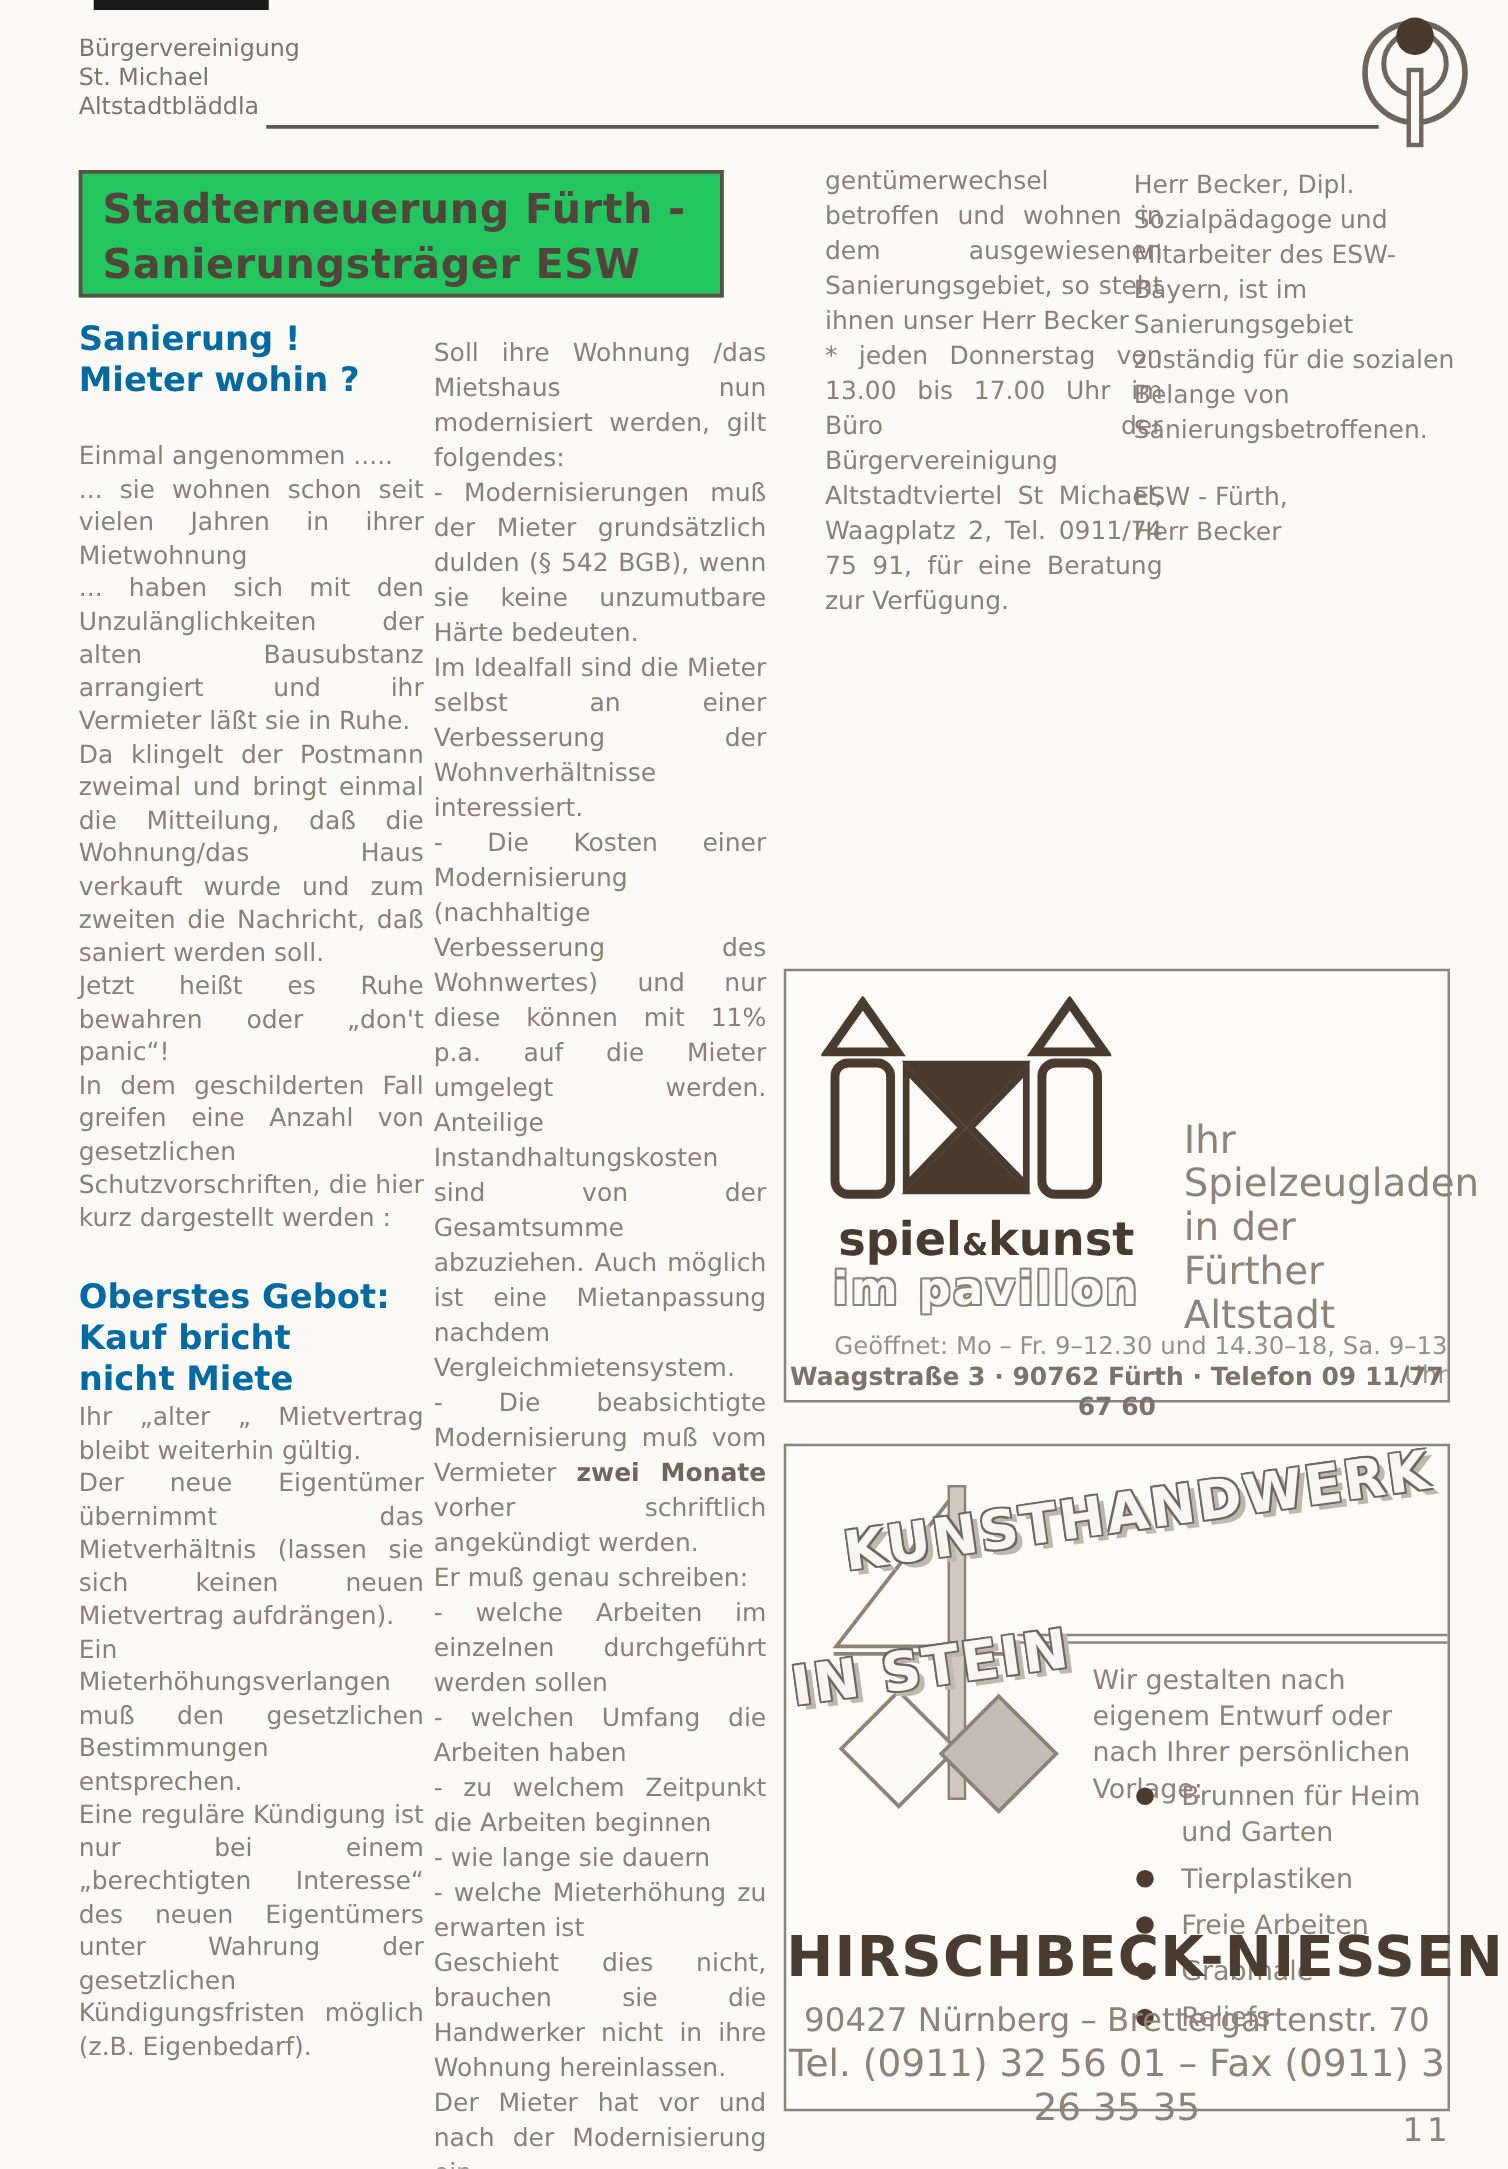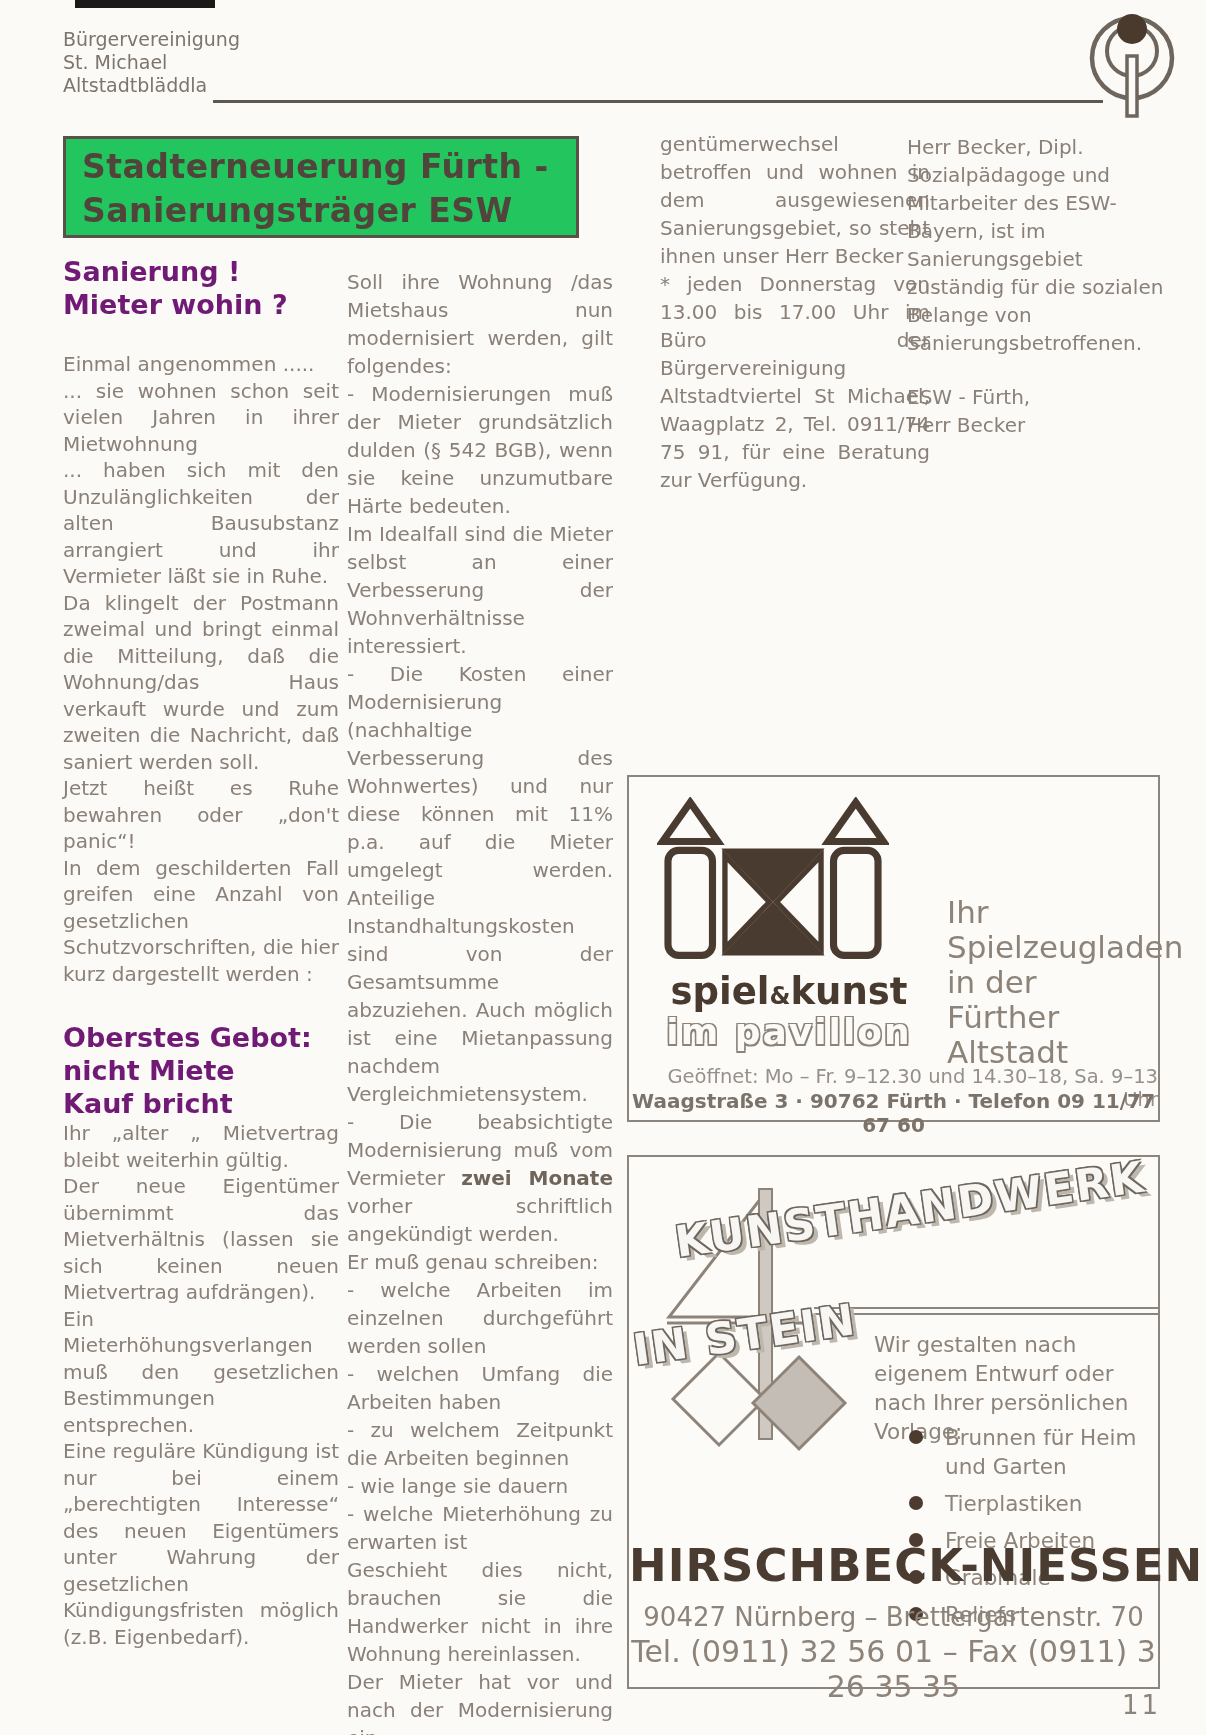--- a/index.html
+++ b/index.html
@@ -33,21 +33,21 @@
   
   .col {
     text-align:justify; color:#8a8078;
   }
   .col p { margin:0; }
   .c1 { left:63px;  top:255px; width:276px; font-size:20px; line-height:26.5px; }
   .c2 { left:347px; top:268px; width:266px; font-size:20px; line-height:28px; }
   .c3 { left:660px; top:130px; width:270px; font-size:20px; line-height:28px; }
   .c4 { left:907px; top:133px; width:272px; font-size:20px; line-height:28px; text-align:left; }
 
-  .h-brown { font-weight:bold; color:#701a75; font-size:27px; line-height:33px; text-align:left; }
+  .h-brown { font-weight:bold; color:#0369a1; font-size:27px; line-height:33px; text-align:left; }
   .h1-block { margin-bottom:30px; }
   .gap-lg { margin-top:40px; }
   .gap-md { margin-top:34px; }
   .gap-sm { margin-top:24px; }
   .c2 strong { color:#6f655b; }
   .c4 .sig { margin-top:26px; }
 
   
   .ad1 {
     left:627px; top:775px; width:533px; height:347px;
@@ -133,22 +133,22 @@
     <div>Mieter wohin ?</div>
   </div>
   <p>Einmal angenommen .....</p>
   <p>... sie wohnen schon seit vielen Jahren in ihrer Mietwohnung</p>
   <p>... haben sich mit den Unzulänglichkeiten der alten Bausubstanz arrangiert und ihr Vermieter läßt sie in Ruhe.</p>
   <p>Da klingelt der Postmann zweimal und bringt einmal die Mitteilung, daß die Wohnung/das Haus verkauft wurde und zum zweiten die Nachricht, daß saniert werden soll.</p>
   <p>Jetzt heißt es Ruhe bewahren oder „don't panic“!</p>
   <p class="gap-lg">In dem geschilderten Fall greifen eine Anzahl von gesetzlichen Schutzvorschriften, die hier kurz dargestellt werden :</p>
   <div class="h-brown gap-md">
     <div>Oberstes Gebot:</div>
+    <div>Kauf bricht</div>
     <div>nicht Miete</div>
-    <div>Kauf bricht</div>
   </div>
   <p class="gap-sm">Ihr „alter „ Mietvertrag bleibt weiterhin gültig.</p>
   <p>Der neue Eigentümer übernimmt das Mietverhältnis (lassen sie sich keinen neuen Mietvertrag aufdrängen).</p>
   <p>Ein Mieterhöhungsverlangen muß den gesetzlichen Bestimmungen entsprechen.</p>
   <p>Eine reguläre Kündigung ist nur bei einem „berechtigten Interesse“ des neuen Eigentümers unter Wahrung der gesetzlichen Kündigungsfristen möglich (z.B. Eigenbedarf).</p>
 </div>
 
 <div class="abs col c2">
   <p>Soll ihre Wohnung /das Mietshaus nun modernisiert werden, gilt folgendes:</p>
   <p>- Modernisierungen muß der Mieter grundsätzlich dulden (§ 542 BGB), wenn sie keine unzumutbare Härte bedeuten.</p>

